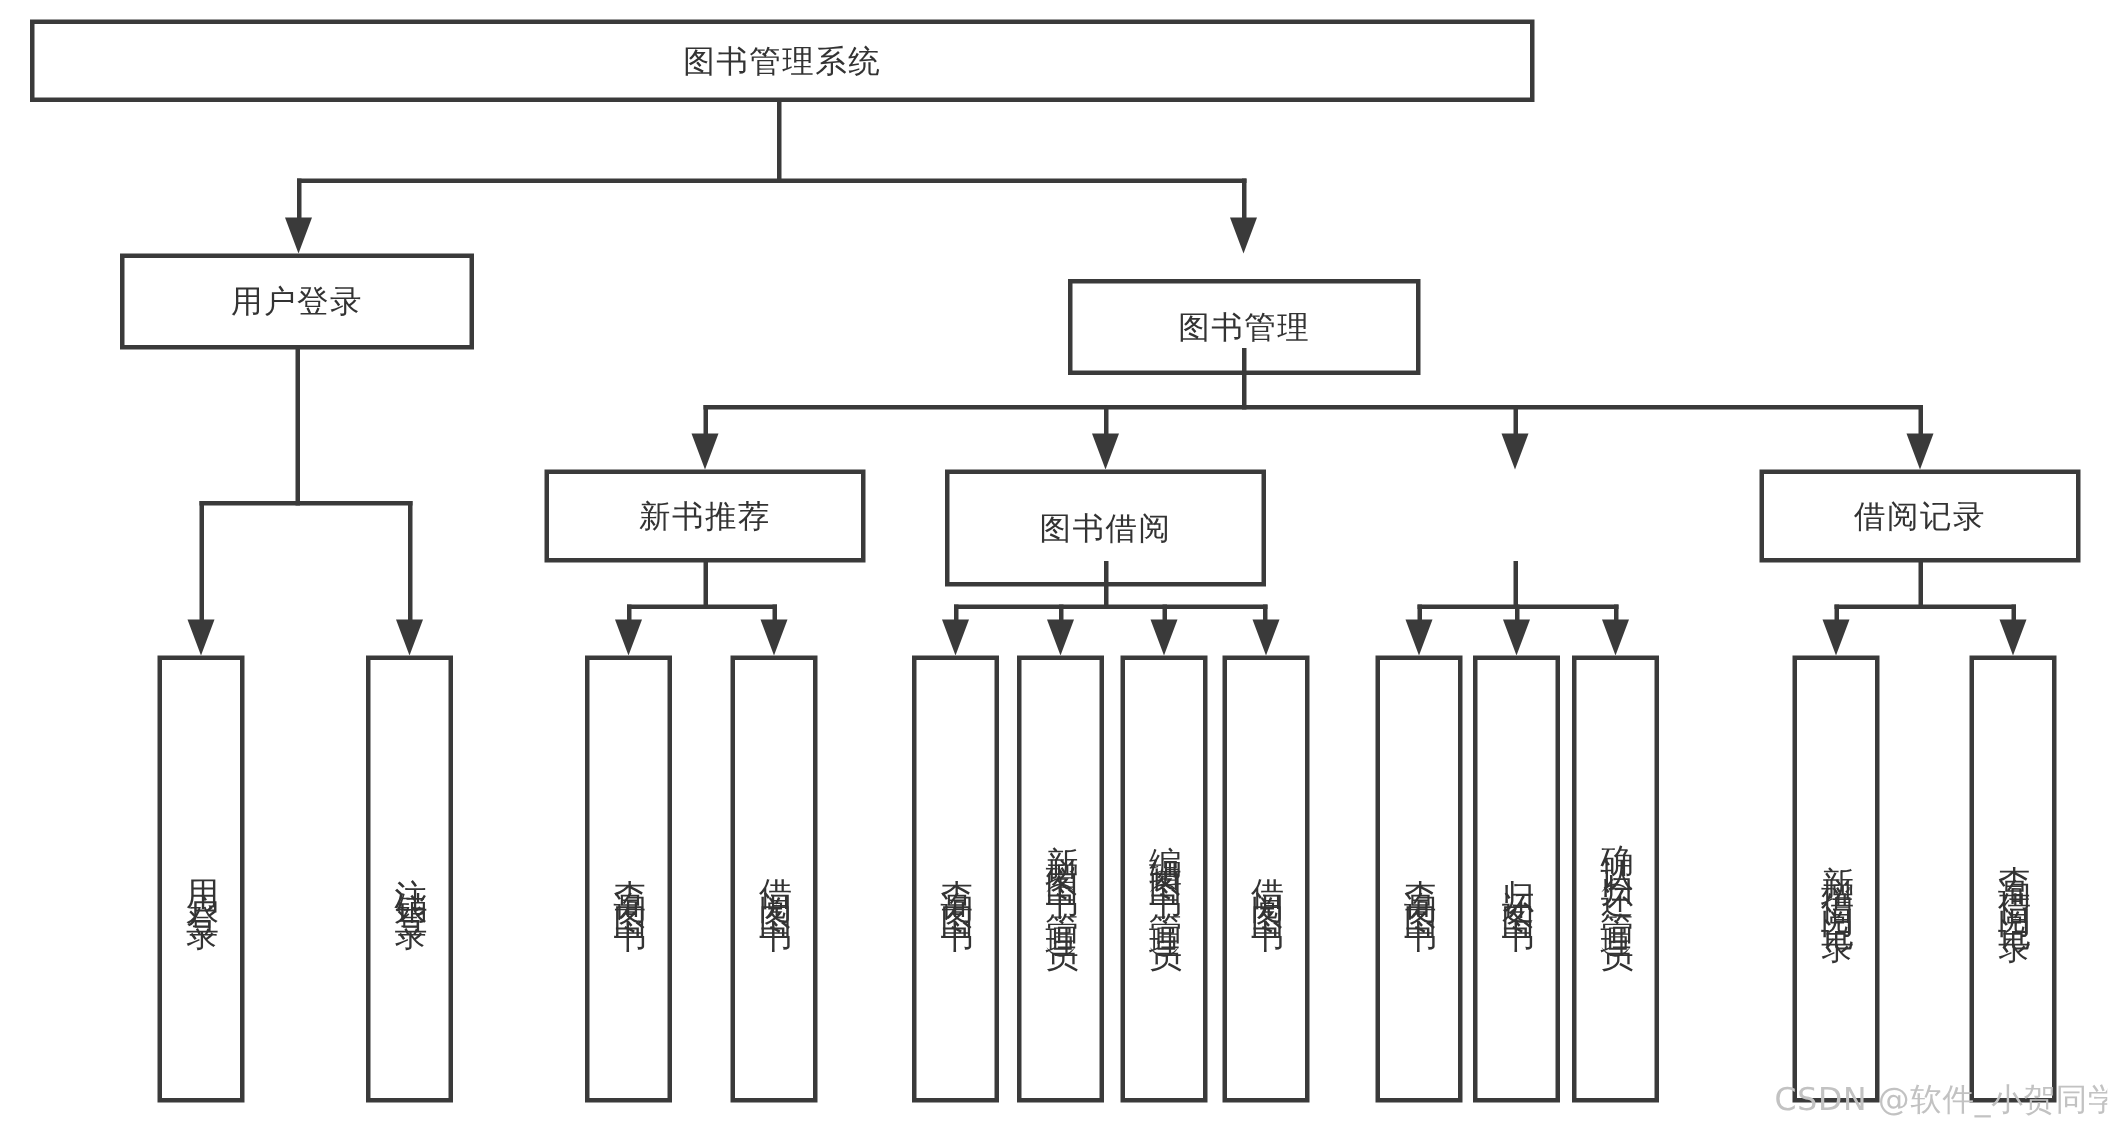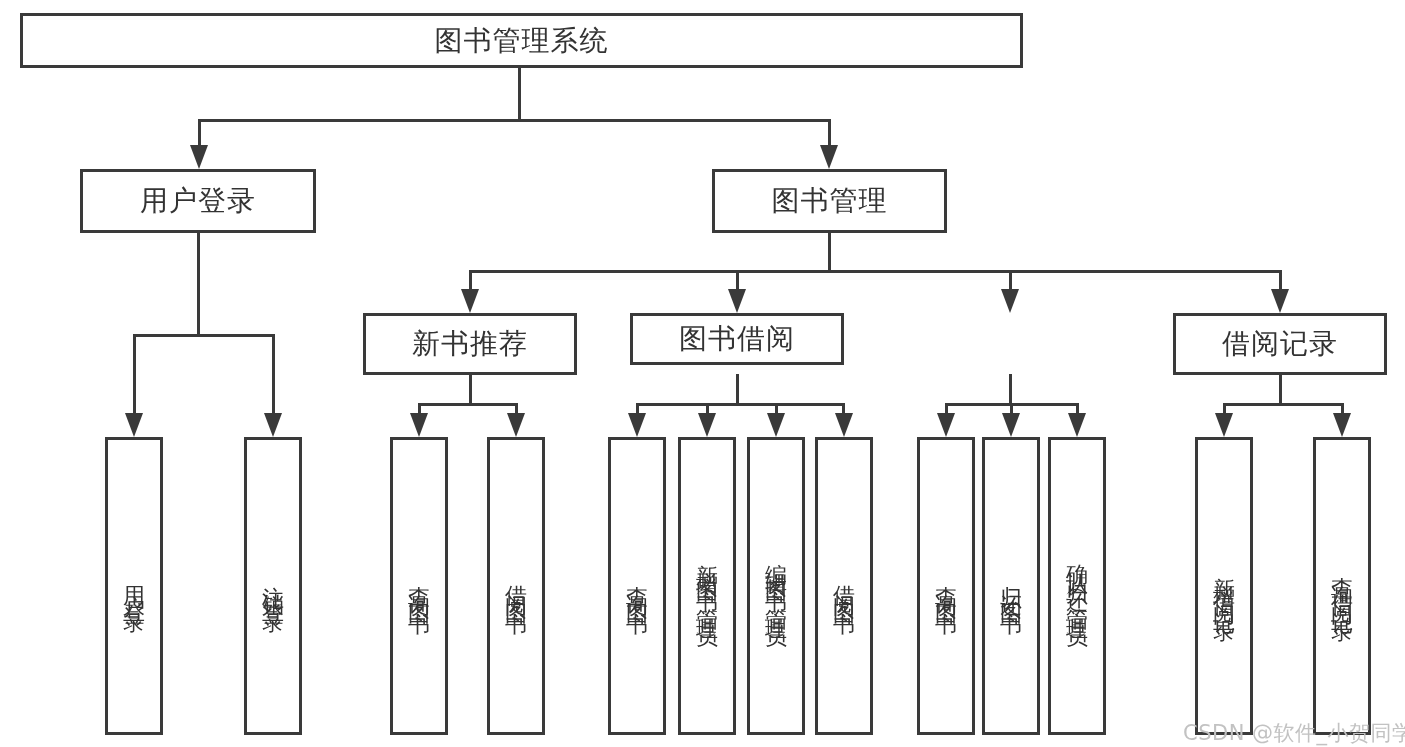--- a/index.html
+++ b/index.html
@@ -24,21 +24,21 @@
   .box {
     position: absolute;
     border: 3px solid var(--line);
     background: var(--background);
     display: flex;
     align-items: center;
     justify-content: center;
   }
   .box .lbl {
     color: var(--text);
-    font-size: 28px;
+    font-size: 21px;
     letter-spacing: 1px;
     white-space: nowrap;
   }
   .leaf .lbl {
     writing-mode: vertical-rl;
     text-orientation: upright;
     font-size: 22px;
     letter-spacing: 9px;
     white-space: normal;
     line-height: 1;
@@ -85,21 +85,21 @@
   <div class="vline" style="left:518px; top:66px;  height:55px;"></div>
   <div class="hline" style="left:198px; top:119px; width:633px;"></div>
   <div class="vline" style="left:198px; top:119px; height:30px;"></div>
   <div class="vline" style="left:828px; top:119px; height:30px;"></div>
   <div class="arrow" style="left:190px; top:145px;"></div>
   <div class="arrow" style="left:820px; top:145px;"></div>
 
   <div class="box" style="left:80px; top:169px; width:236px; height:64px;">
     <span class="lbl">用户登录</span>
   </div>
-  <div class="box" style="left:712px; top:169px; width:235px; height:64px;justify-content:center;">
+  <div class="box" style="left:712px; top:186px; width:235px; height:64px;justify-content:center;">
     <span class="lbl">图书管理</span>
   </div>
 
   <div class="vline" style="left:197px; top:232px; height:105px;"></div>
   <div class="hline" style="left:133px; top:334px; width:142px;"></div>
   <div class="vline" style="left:133px; top:334px; height:82px;"></div>
   <div class="vline" style="left:272px; top:334px; height:82px;"></div>
   <div class="arrow" style="left:125px; top:413px;"></div>
   <div class="arrow" style="left:264px; top:413px;"></div>
 
@@ -110,21 +110,21 @@
   <div class="vline" style="left:1009px; top:270px; height:22px;"></div>
   <div class="vline" style="left:1279px; top:270px; height:22px;"></div>
   <div class="arrow" style="left:461px;  top:289px;"></div>
   <div class="arrow" style="left:728px;  top:289px;"></div>
   <div class="arrow" style="left:1001px; top:289px;"></div>
   <div class="arrow" style="left:1271px; top:289px;"></div>
 
   <div class="box" style="left:363px; top:313px; width:214px; height:62px;font-family:Liberation Mono, monospace;">
     <span class="lbl">新书推荐</span>
   </div>
-  <div class="box" style="left:630px; top:313px; width:214px; height:52px;">
+  <div class="box" style="left:630px; top:313px; width:214px; height:78px;">
     <span class="lbl">图书借阅</span>
   </div>
   <div class="box" style="left:1173px; top:313px; width:214px; height:62px;">
     <span class="lbl">借阅记录</span>
   </div>
 
   <div class="vline" style="left:469px; top:374px; height:32px;"></div>
   <div class="hline" style="left:418px; top:403px; width:100px;"></div>
   <div class="vline" style="left:418px; top:403px; height:14px;"></div>
   <div class="vline" style="left:515px; top:403px; height:14px;"></div>

